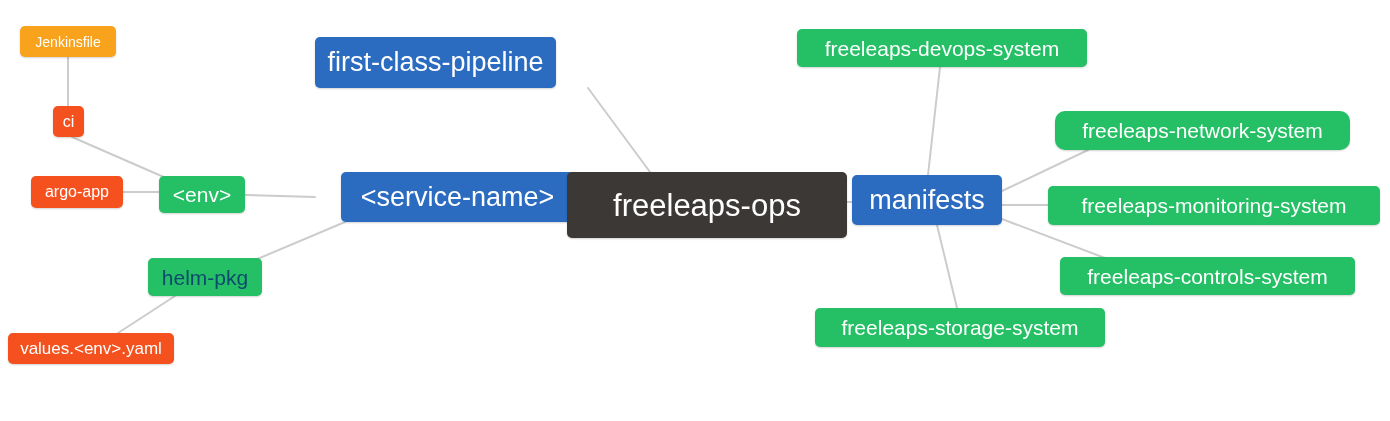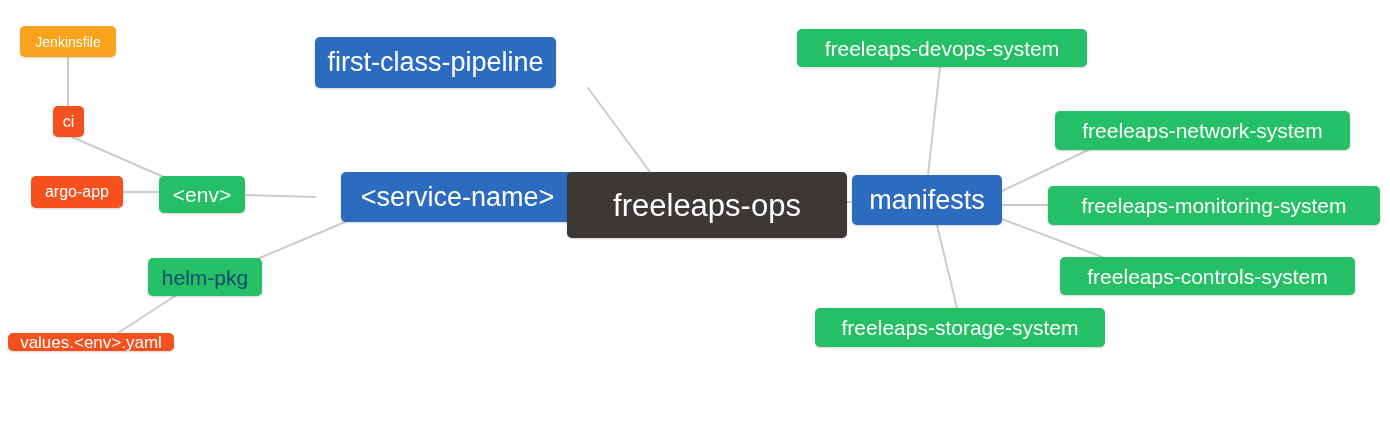--- a/index.html
+++ b/index.html
@@ -57,23 +57,23 @@
       <line x1="1002" y1="205" x2="1048" y2="205" stroke="#cccccc" stroke-width="2" stroke-linecap="round"></line>
       <line x1="1002" y1="219" x2="1105" y2="258" stroke="#cccccc" stroke-width="2" stroke-linecap="round"></line>
       <line x1="937" y1="225" x2="957" y2="308" stroke="#cccccc" stroke-width="2" stroke-linecap="round"></line>
     </svg>
 
 <div class="node" style="left: 20px; top: 26px; width: 96px; height: 31px; background: rgb(249, 162, 28); font-size: 14px; color: rgb(255, 255, 255); border-radius: 5px; text-align: right;">Jenkinsfile</div>
     <div class="node" style="left: 53px; top: 106px; width: 31px; height: 31px; background: rgb(244, 81, 30); font-size: 16px; color: rgb(255, 255, 255); border-radius: 5px;">ci</div>
     <div class="node" style="left: 31px; top: 176px; width: 92px; height: 32px; background: rgb(244, 81, 30); font-size: 16px; color: rgb(255, 255, 255); border-radius: 5px;">argo-app</div>
     <div class="node" style="left: 159px; top: 176px; width: 86px; height: 37px; background: rgb(37, 192, 101); font-size: 21px; color: rgb(255, 255, 255); border-radius: 5px;">&lt;env&gt;</div>
     <div class="node" style="left: 148px; top: 258px; width: 114px; height: 38px; background: rgb(37, 192, 101); font-size: 21px; color: #0c4a6e; border-radius: 5px;">helm-pkg</div>
-    <div class="node" style="left: 8px; top: 333px; width: 166px; height: 18px; background: rgb(244, 81, 30); font-size: 17px; color: rgb(255, 255, 255); border-radius: 5px;">values.&lt;env&gt;.yaml</div>
+    <div class="node" style="left: 8px; top: 333px; width: 166px; height: 31px; background: rgb(244, 81, 30); font-size: 17px; color: rgb(255, 255, 255); border-radius: 5px;">values.&lt;env&gt;.yaml</div>
     <div class="node" style="left: 315px; top: 37px; width: 241px; height: 51px; background: rgb(43, 107, 192); font-size: 27px; color: rgb(255, 255, 255); border-radius: 5px;">first-class-pipeline</div>
     <div class="node" style="left: 315px; top: 172px; width: 233px; height: 50px; background: rgb(43, 107, 192); font-size: 27px; color: rgb(255, 255, 255); border-radius: 5px; margin-left: 26px;">&lt;service-name&gt;</div>
     <div class="node" style="left: 567px; top: 172px; width: 280px; height: 66px; background: rgb(60, 56, 54); font-size: 31px; color: rgb(255, 255, 255); border-radius: 5px;">freeleaps-ops</div>
     <div class="node" style="left: 852px; top: 175px; width: 150px; height: 50px; background: rgb(43, 107, 192); font-size: 27px; color: rgb(255, 255, 255); border-radius: 5px;">manifests</div>
     <div class="node" style="left: 797px; top: 29px; width: 290px; height: 38px; background: rgb(37, 192, 101); font-size: 21px; color: rgb(255, 255, 255); border-radius: 5px;">freeleaps-devops-system</div>
-    <div class="node" style="left: 1055px; top: 111px; width: 295px; height: 39px; background: rgb(37, 192, 101); font-size: 21px; color: rgb(255, 255, 255); border-radius: 5px;">freeleaps-network-system</div>
+    <div class="node" style="left: 1055px; top: 111px; width: 295px; height: 39px; background: rgb(37, 192, 101); font-size: 21px; color: rgb(255, 255, 255); border-radius: 10px;">freeleaps-network-system</div>
     <div class="node" style="left: 1048px; top: 186px; width: 332px; height: 39px; background: rgb(37, 192, 101); font-size: 21px; color: rgb(255, 255, 255); border-radius: 5px;">freeleaps-monitoring-system</div>
     <div class="node" style="left: 1060px; top: 257px; width: 295px; height: 38px; background: rgb(37, 192, 101); font-size: 21px; color: rgb(255, 255, 255); border-radius: 5px;">freeleaps-controls-system</div>
     <div class="node" style="left: 815px; top: 308px; width: 290px; height: 39px; background: rgb(37, 192, 101); font-size: 21px; color: rgb(255, 255, 255); border-radius: 5px;">freeleaps-storage-system</div>
   </div>
 
 </body></html>

